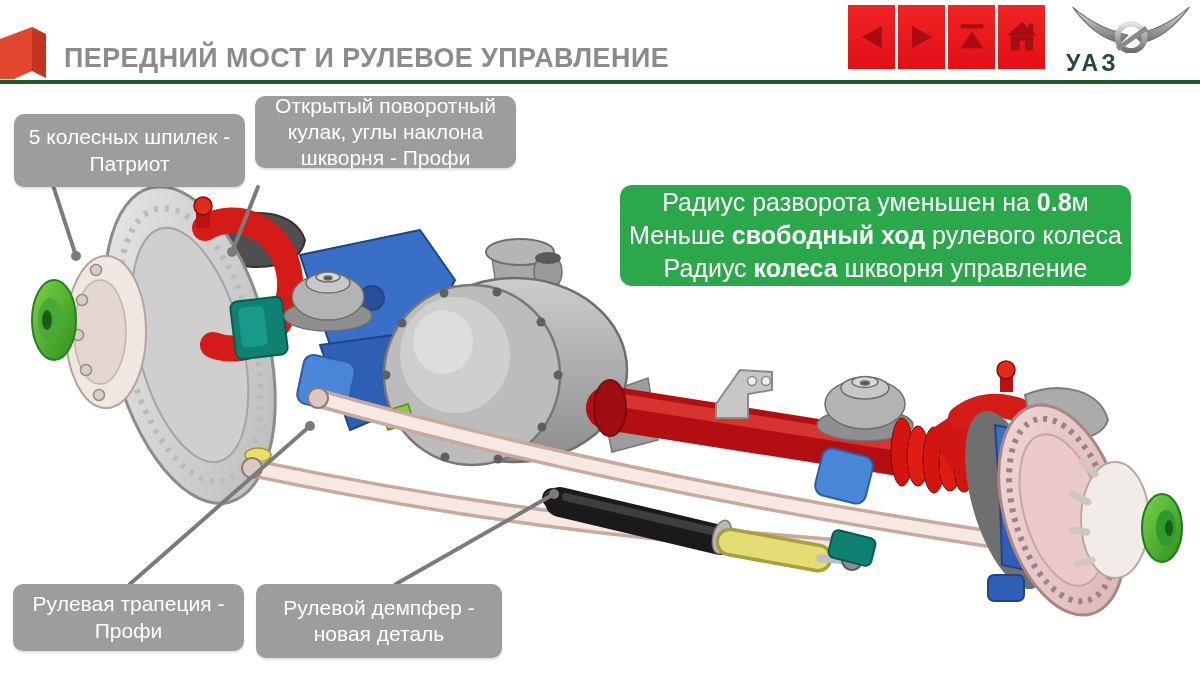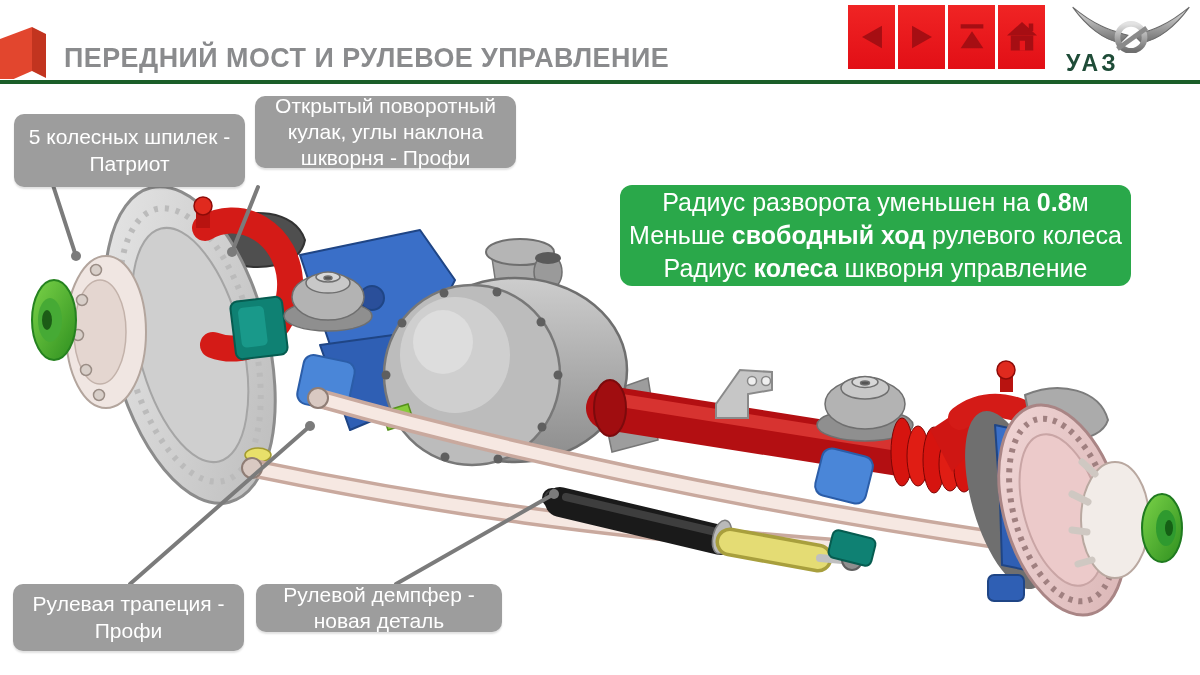--- a/index.html
+++ b/index.html
@@ -20,21 +20,21 @@
   .divider{position:absolute;left:0;top:80px;width:1200px;height:4px;background:#1B5E29;}
 
   
   .callout{position:absolute;background:#9D9D9D;color:#fff;border-radius:10px;
            display:flex;align-items:center;justify-content:center;text-align:center;
            font-size:21px;line-height:1.25;padding:6px 10px;box-sizing:border-box;
            box-shadow:0 2px 2px rgba(0,0,0,.12);}
   #co-studs   {left:14px; top:102px;width:231px;height:73px;margin-top:12px;}
   #co-knuckle {left:255px;top:96px; width:261px;height:72px;}
   #co-trapez  {left:13px; top:584px;width:231px;height:67px;text-align:center;}
-  #co-damper  {left:256px;top:584px;width:246px;height:48px;}
+  #co-damper  {left:256px;top:584px;width:246px;height:74px;}
 
   
   .benefits{position:absolute;left:620px;top:185px;width:511px;height:101px;background:#2AA84A;
             border-radius:12px;color:#fff;display:flex;flex-direction:column;justify-content:center;
             text-align:center;font-size:25px;line-height:1.32;}
   .benefits div{white-space:nowrap;}
   .benefits b{font-weight:bold;}
 
   .art{position:absolute;left:0;top:0;width:1200px;height:675px;pointer-events:none;}
 </style>

